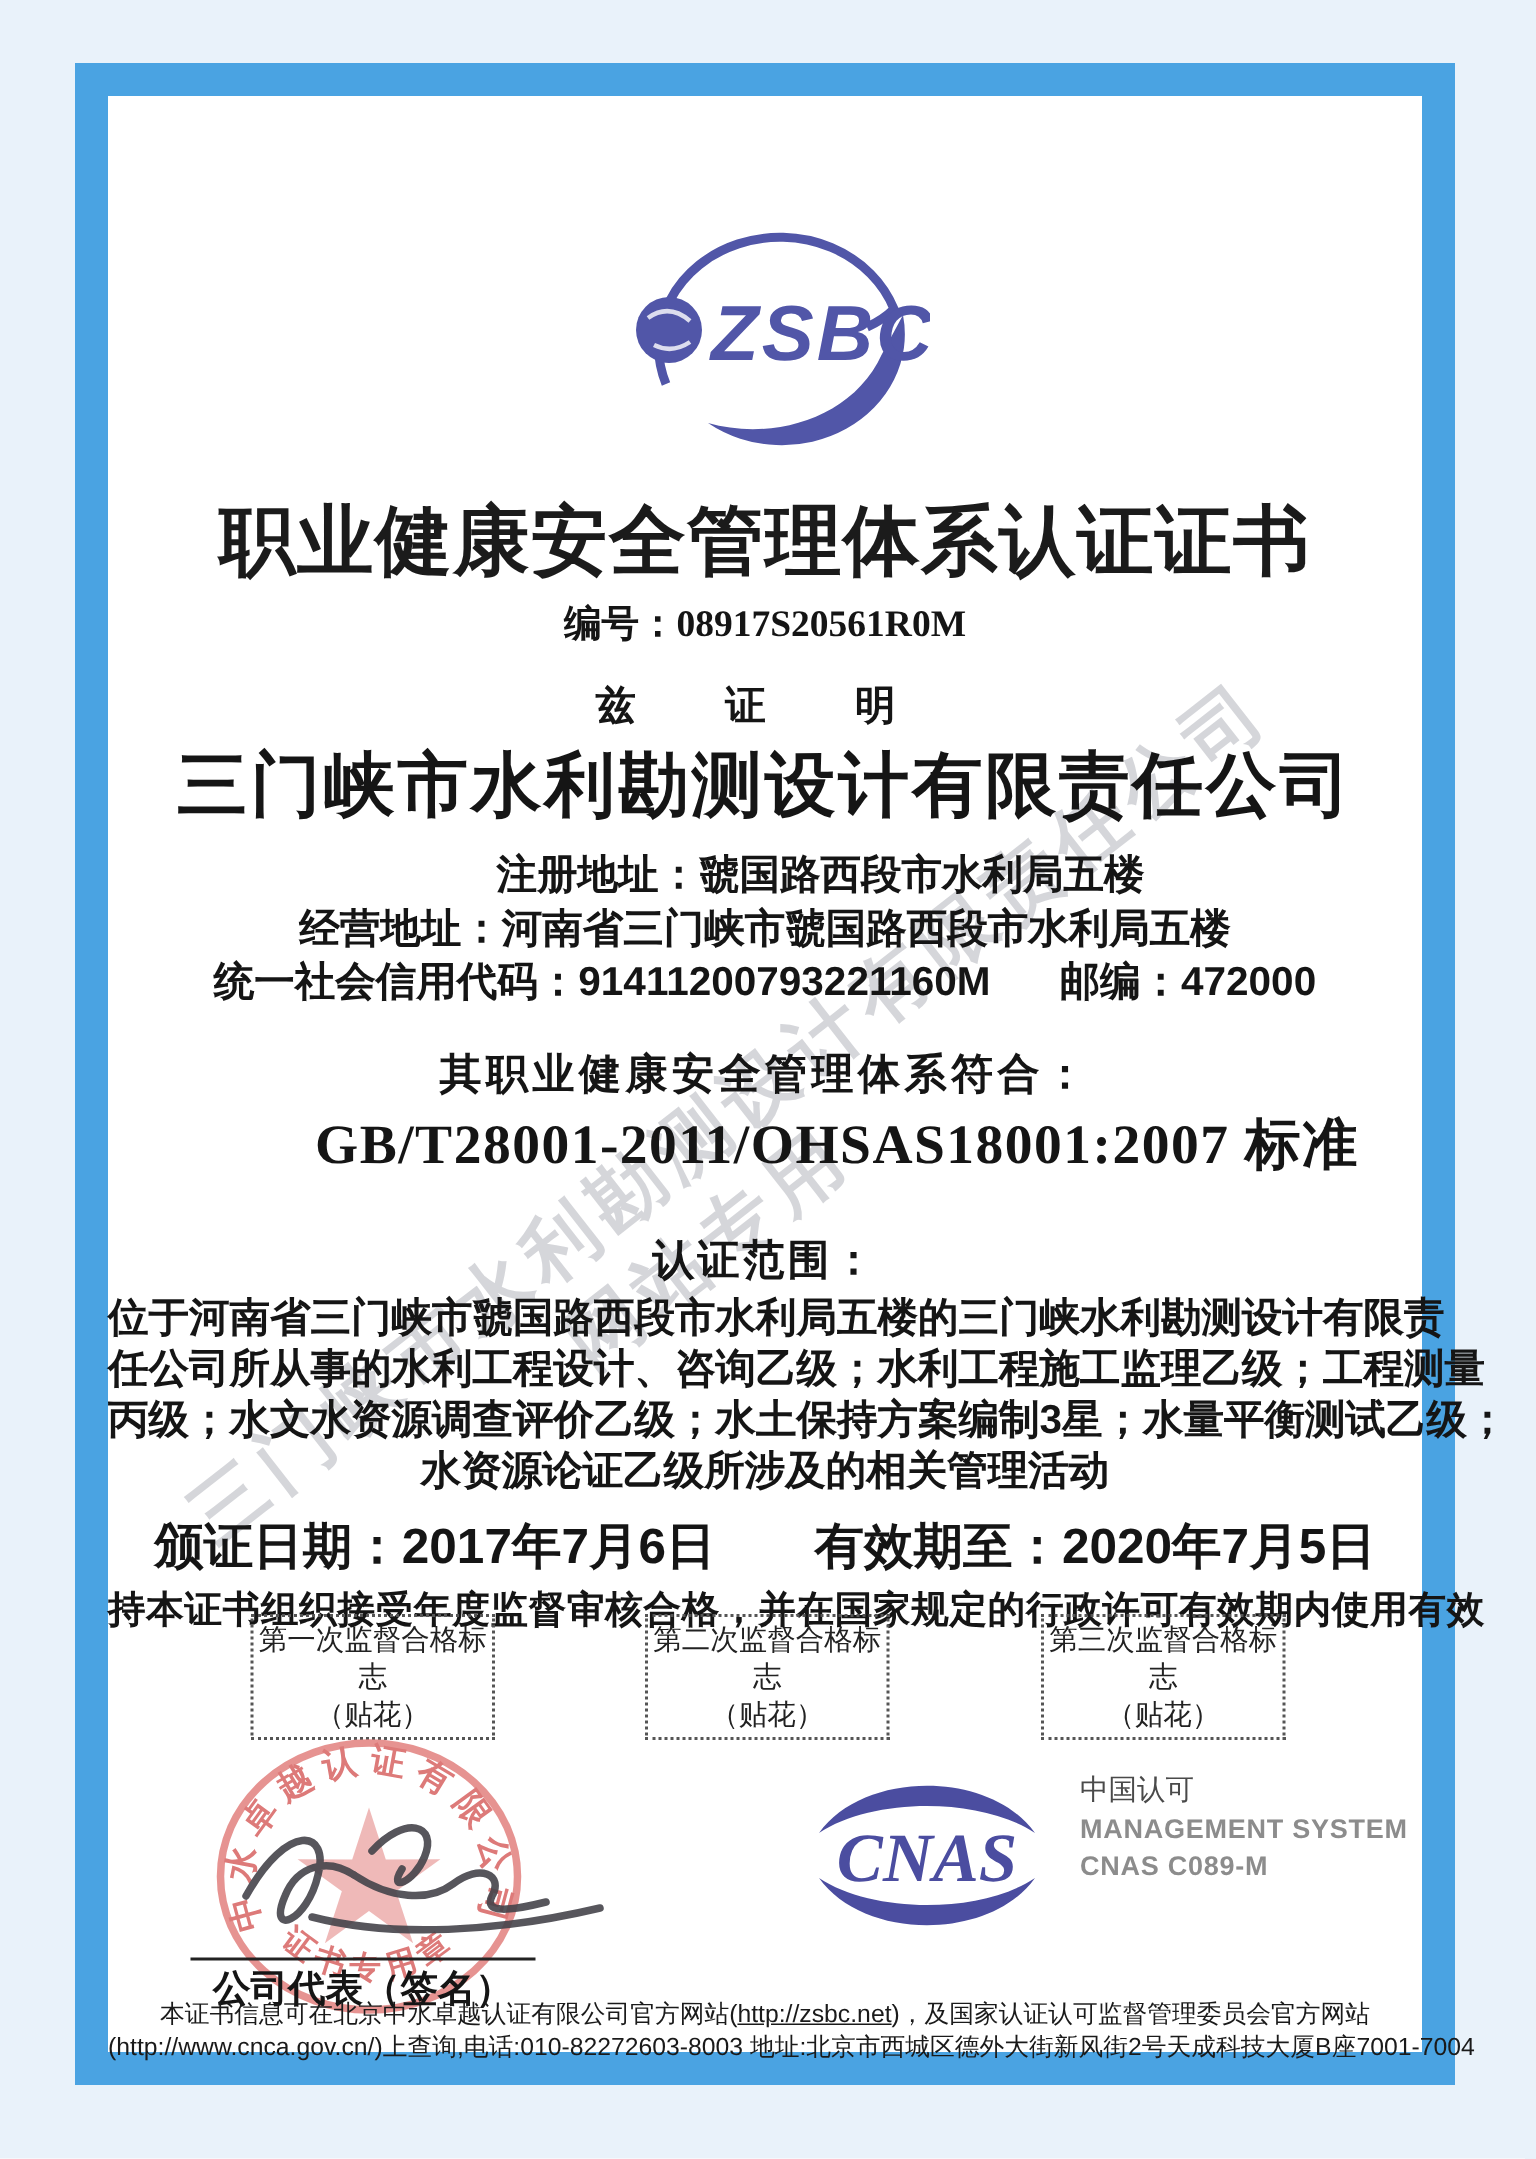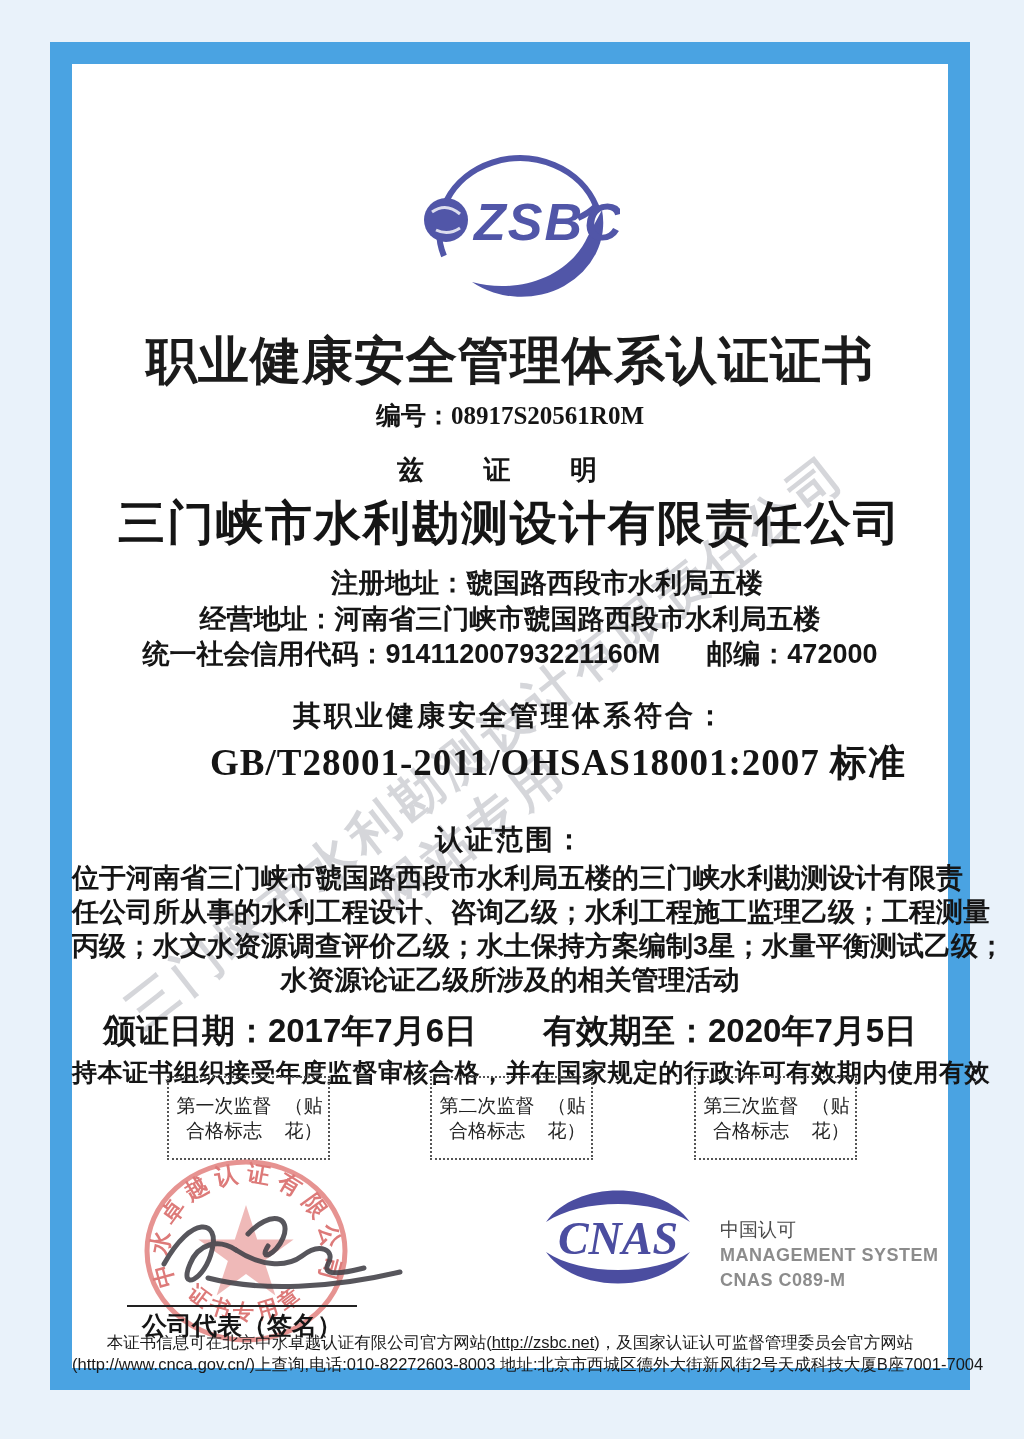--- a/index.html
+++ b/index.html
@@ -55,29 +55,29 @@
   .dates{top:945px;font-size:33px;font-weight:700;}
   .dates .gap{display:inline-block;width:66px;}
   .note{top:980px;font-size:25px;font-weight:700;letter-spacing:0.5px;margin-top:12px;}
 
   .sup-box{
     position:absolute;top:1012px;width:163px;height:84px;
     box-sizing:border-box;
     border:2px dotted #555;
     text-align:center;
     font-size:19px;line-height:25px;color:#222;
-    display:flex;flex-direction:row;justify-content:center;align-items:center;
+    display:flex;flex-direction:column;justify-content:center;align-items:center;
   }
   .sup1{left:95px;} .sup2{left:358px;} .sup3{left:622px;}
 
   .stamp-wrap{left:64px;top:1083px;width:220px;height:214px;}
   .sign-wrap{left:80px;top:1142px;width:260px;height:95px;}
   .cnas-wrap{left:462px;top:1112px;width:168px;height:122px;}
   .cnas-text{left:648px;top:1116px;width:240px;}
-  .cnas-text .zh{font-size:19px;line-height:27px;color:#4a4a4a;margin-top:36px;}
+  .cnas-text .zh{font-size:19px;line-height:27px;color:#4a4a4a;}
   .cnas-text .en{font-size:18px;line-height:25px;color:#8c8c8c;font-weight:700;letter-spacing:0.5px;}
 
   .sig-line{left:55px;top:1241px;width:230px;border-top:2px solid #222;height:0;}
   .sig-label{left:55px;top:1245px;width:230px;text-align:center;font-size:25px;font-weight:700;}
 
   .footer{font-size:16.5px;color:#1a1a1a;}
   .footer1{top:1268px;}
   .footer2{top:1290px;}
   .url{text-decoration:underline;}
 

